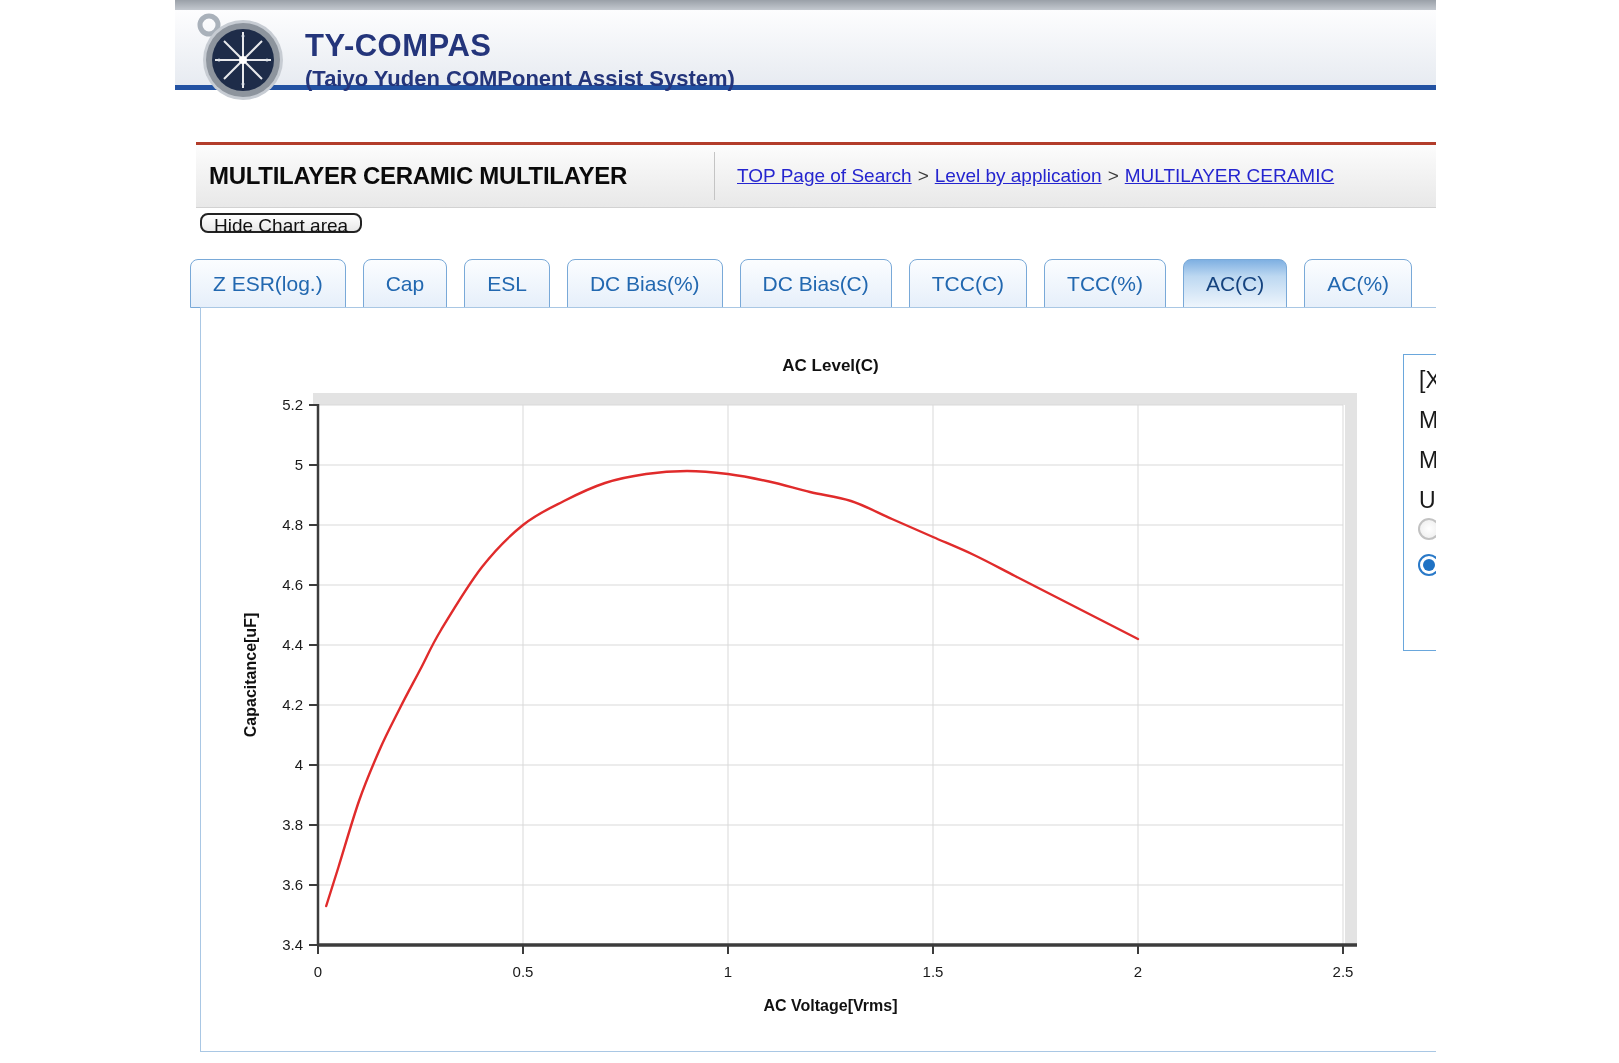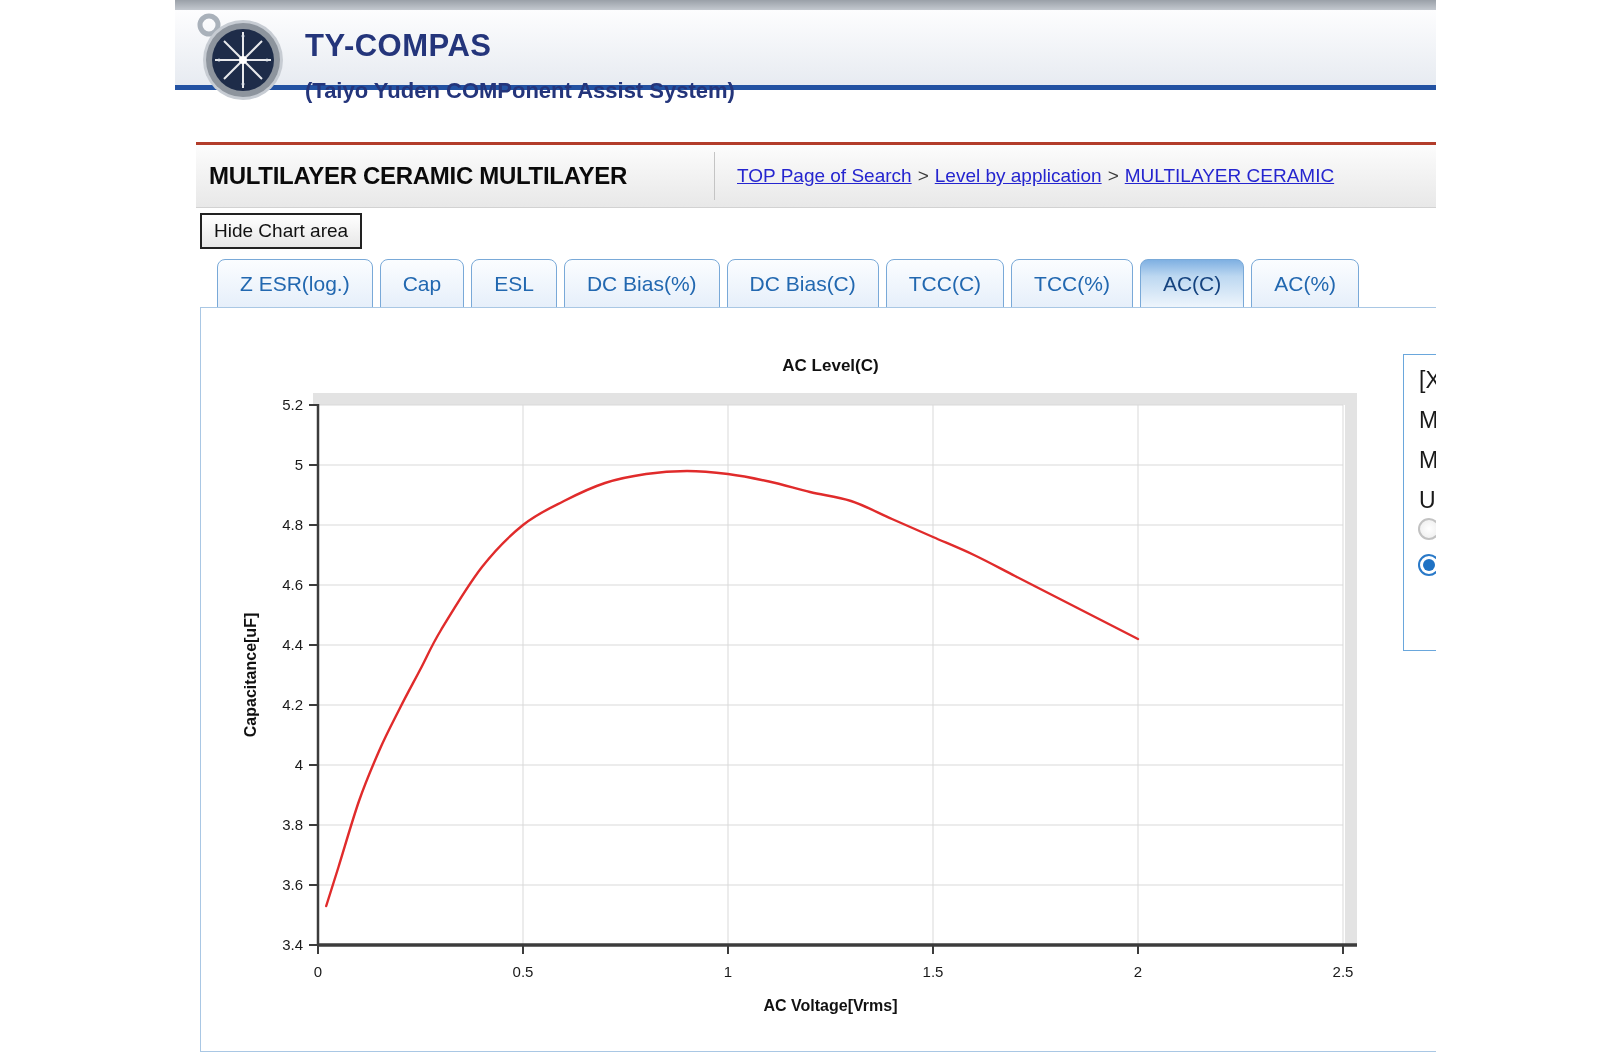--- a/index.html
+++ b/index.html
@@ -10,41 +10,41 @@
   
   .top-strip { position:absolute; left:0; top:0; width:100%; height:10px;
                background:linear-gradient(#9aa0a8,#c3c8cf); }
 
   
   .hdr { position:absolute; left:0; top:10px; width:100%; height:80px;
          background:linear-gradient(#fdfdfe,#e7ebf1); border-bottom:5px solid #2352a2; }
   .logo { position:absolute; left:16px; top:2px; width:102px; height:88px; }
   .hdr-title { position:absolute; left:130px; top:18px; font-size:31px; font-weight:bold;
                color:#24357b; letter-spacing:0.5px; }
-  .hdr-sub { position:absolute; left:130px; top:68px; font-size:22px; font-weight:bold; color:#24357b; }
+  .hdr-sub { position:absolute; left:130px; top:56px; font-size:22px; font-weight:bold; color:#24357b; }
 
   
   .red-line { position:absolute; left:21px; right:0; top:142px; height:3px; background:#b23c2a; }
   .titlebar { position:absolute; left:21px; right:0; top:145px; height:63px;
               background:linear-gradient(#fcfcfc,#e8e8e8); border-bottom:1px solid #d2d2d2; }
   .section-title { position:absolute; left:13px; top:0; line-height:62px; font-size:24px;
                    font-weight:bold; color:#0a0a0a; letter-spacing:-0.3px; white-space:nowrap; }
   .vsep { position:absolute; left:518px; top:7px; bottom:7px; width:1px; background:#c4c4c4; }
   .crumbs { position:absolute; left:541px; top:0; line-height:62px; font-size:19px; white-space:nowrap; }
   .bc-link { color:#2525cf; cursor:pointer; }
   .bc-sep { color:#3c3c3c; padding:0 6px; }
 
   
-  .hide-btn { position:absolute; left:25px; top:213px; height:36px; padding:0 12px;
+  .hide-btn { position:absolute; left:25px; top:213px; height:20px; padding:0 12px;
               font-size:19px; color:#111; background:linear-gradient(#ffffff,#e7e7e7);
-              border:2px solid #222; border-radius:0; cursor:pointer;
+              border:2px solid #222; border-radius:8px; cursor:pointer;
               font-family:"Liberation Sans",sans-serif; }
 
   
-  .tabs { position:absolute; left:42px; top:259px; display:flex; gap:7px; }
+  .tabs { position:absolute; left:15px; top:259px; display:flex; gap:17px; }
   .tab { height:49px; line-height:47px; padding:0 22px; font-size:21px; color:#2268b0;
          background:linear-gradient(#fbfdff,#e6effa); border:1px solid #79a9d8;
          border-radius:8px 8px 0 0; cursor:pointer; white-space:nowrap; }
   .tab.selected { background:linear-gradient(180deg,#7fb0e2 0%,#bdd8f1 35%,#eef5fc 100%);
                   color:#15437f; font-weight:normal; }
 
   
   .chart-box { position:absolute; left:25px; top:307px; width:1600px; height:745px;
                background:#fff; border:1px solid #a9c7e4; }
   .chart-box svg { position:absolute; left:-1px; top:-1px; }

